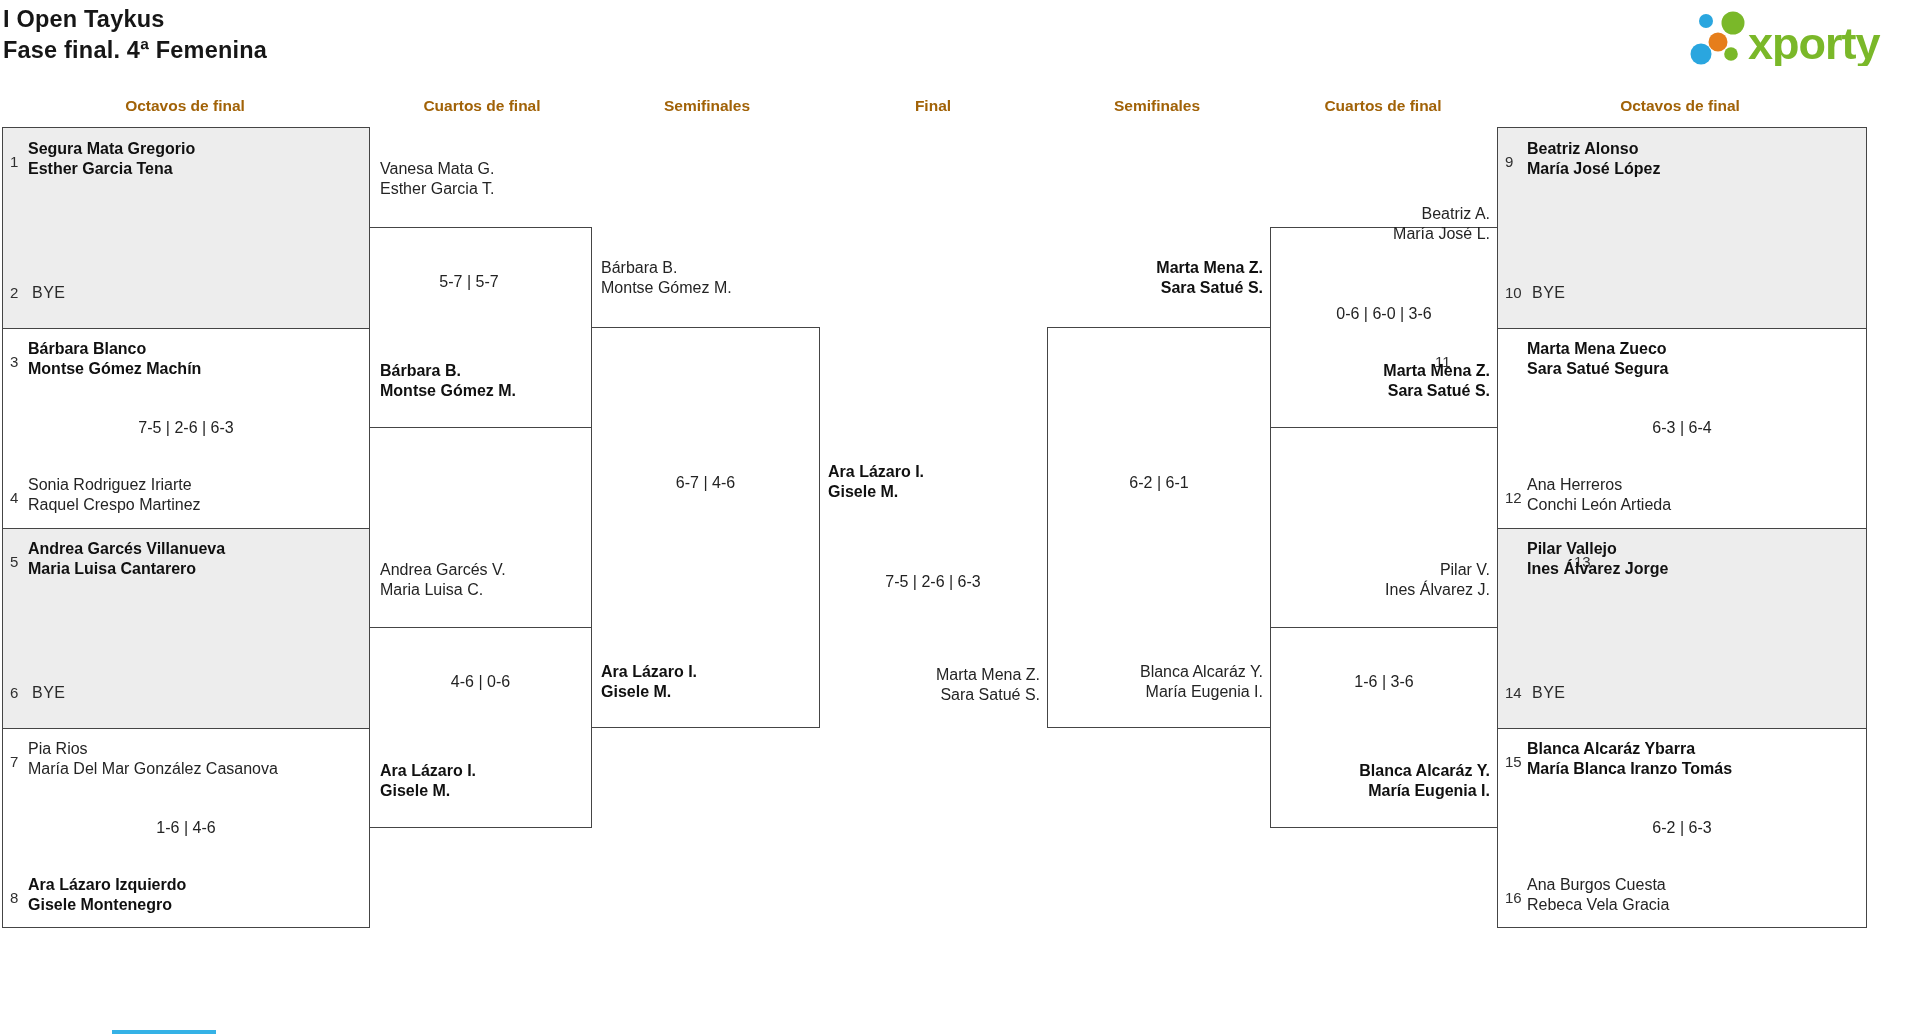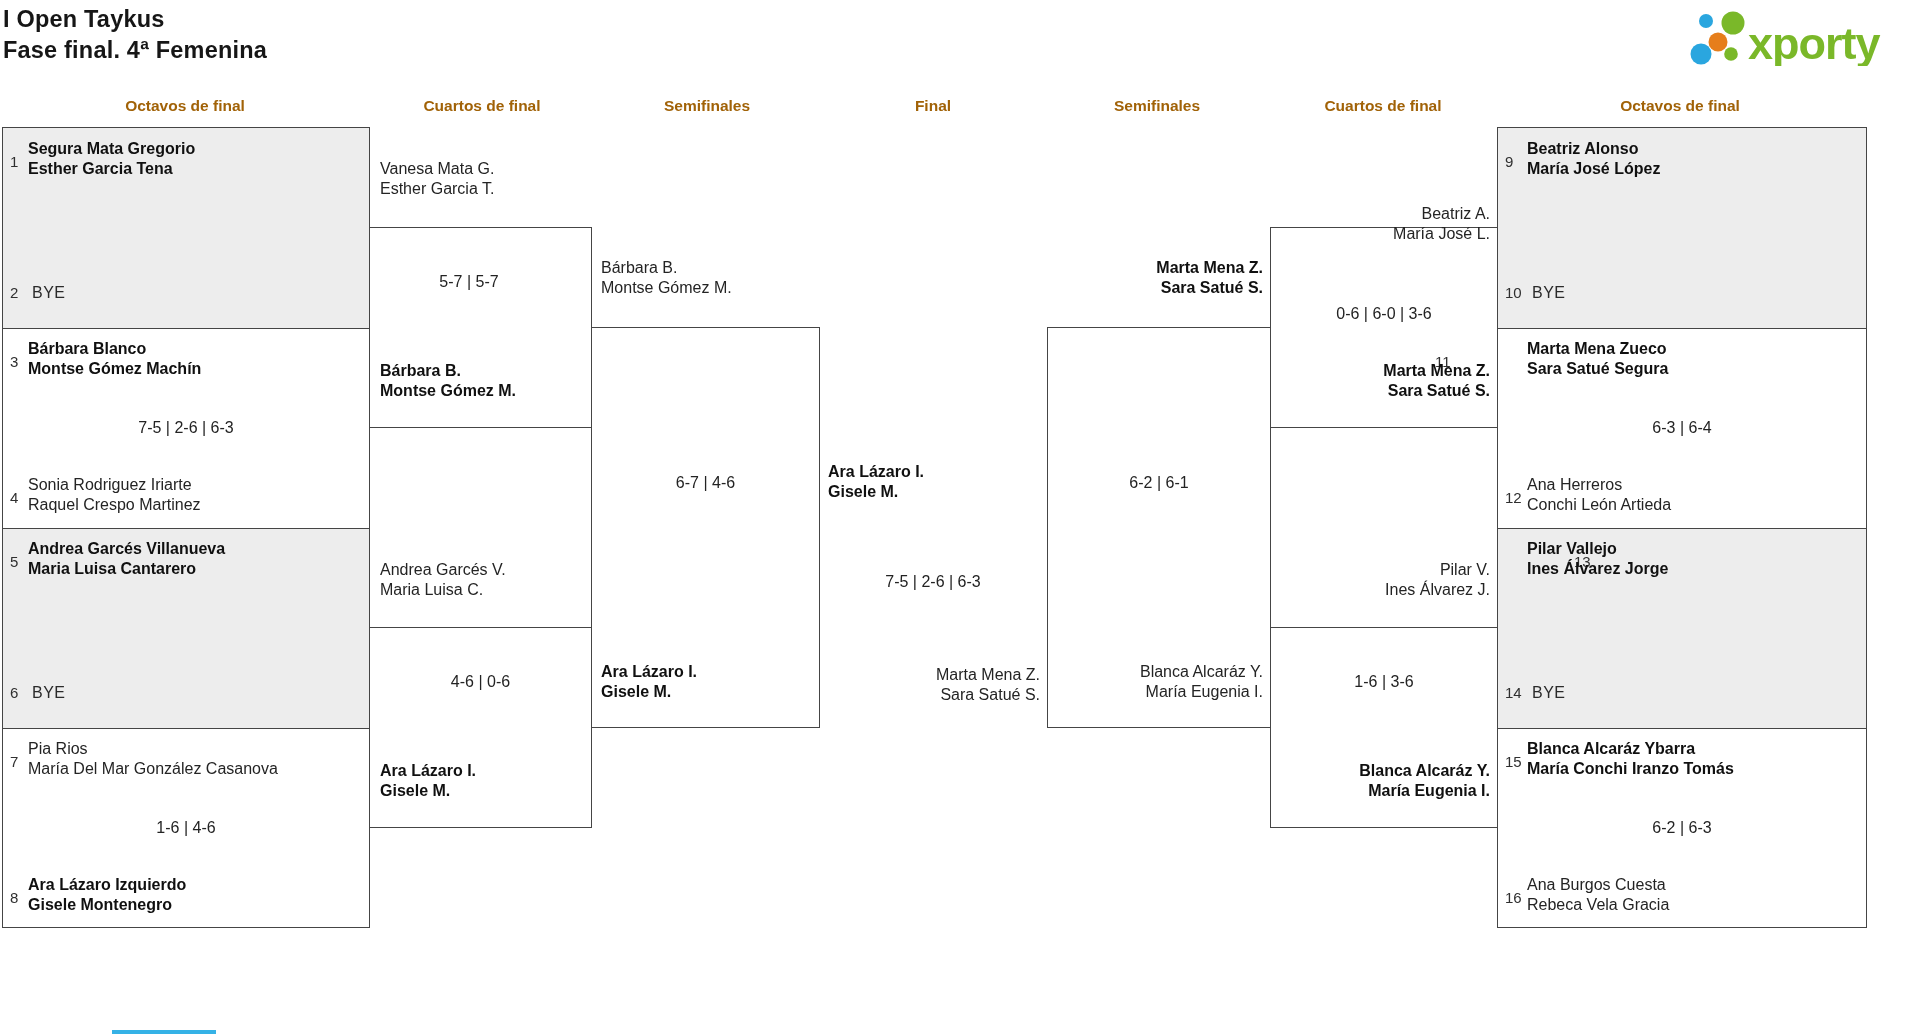--- a/index.html
+++ b/index.html
@@ -134,21 +134,21 @@
   <div class="abs team w" style="left:1527px;top:539px;width:335px;">
     <div>Pilar Vallejo</div>
     <div>Ines Álvarez Jorge</div>
   </div>
   <div class="abs seed" style="left:1505px;top:684px;">14</div>
   <div class="abs bye" style="left:1532px;top:684px;">BYE</div>
 
   <div class="abs seed" style="left:1505px;top:753px;">15</div>
   <div class="abs team w" style="left:1527px;top:739px;width:335px;">
     <div>Blanca Alcaráz Ybarra</div>
-    <div>María Conchi Iranzo Tomás</div>
+    <div>María Blanca Iranzo Tomás</div>
   </div>
   <div class="abs score" style="left:1497px;top:819px;width:370px;">6-2 | 6-3</div>
   <div class="abs seed" style="left:1505px;top:889px;">16</div>
   <div class="abs team" style="left:1527px;top:875px;width:335px;">
     <div>Ana Burgos Cuesta</div>
     <div>Rebeca Vela Gracia</div>
   </div>
 
   <div class="abs team" style="left:380px;top:159px;width:205px;">
     <div>Vanesa Mata G.</div>

